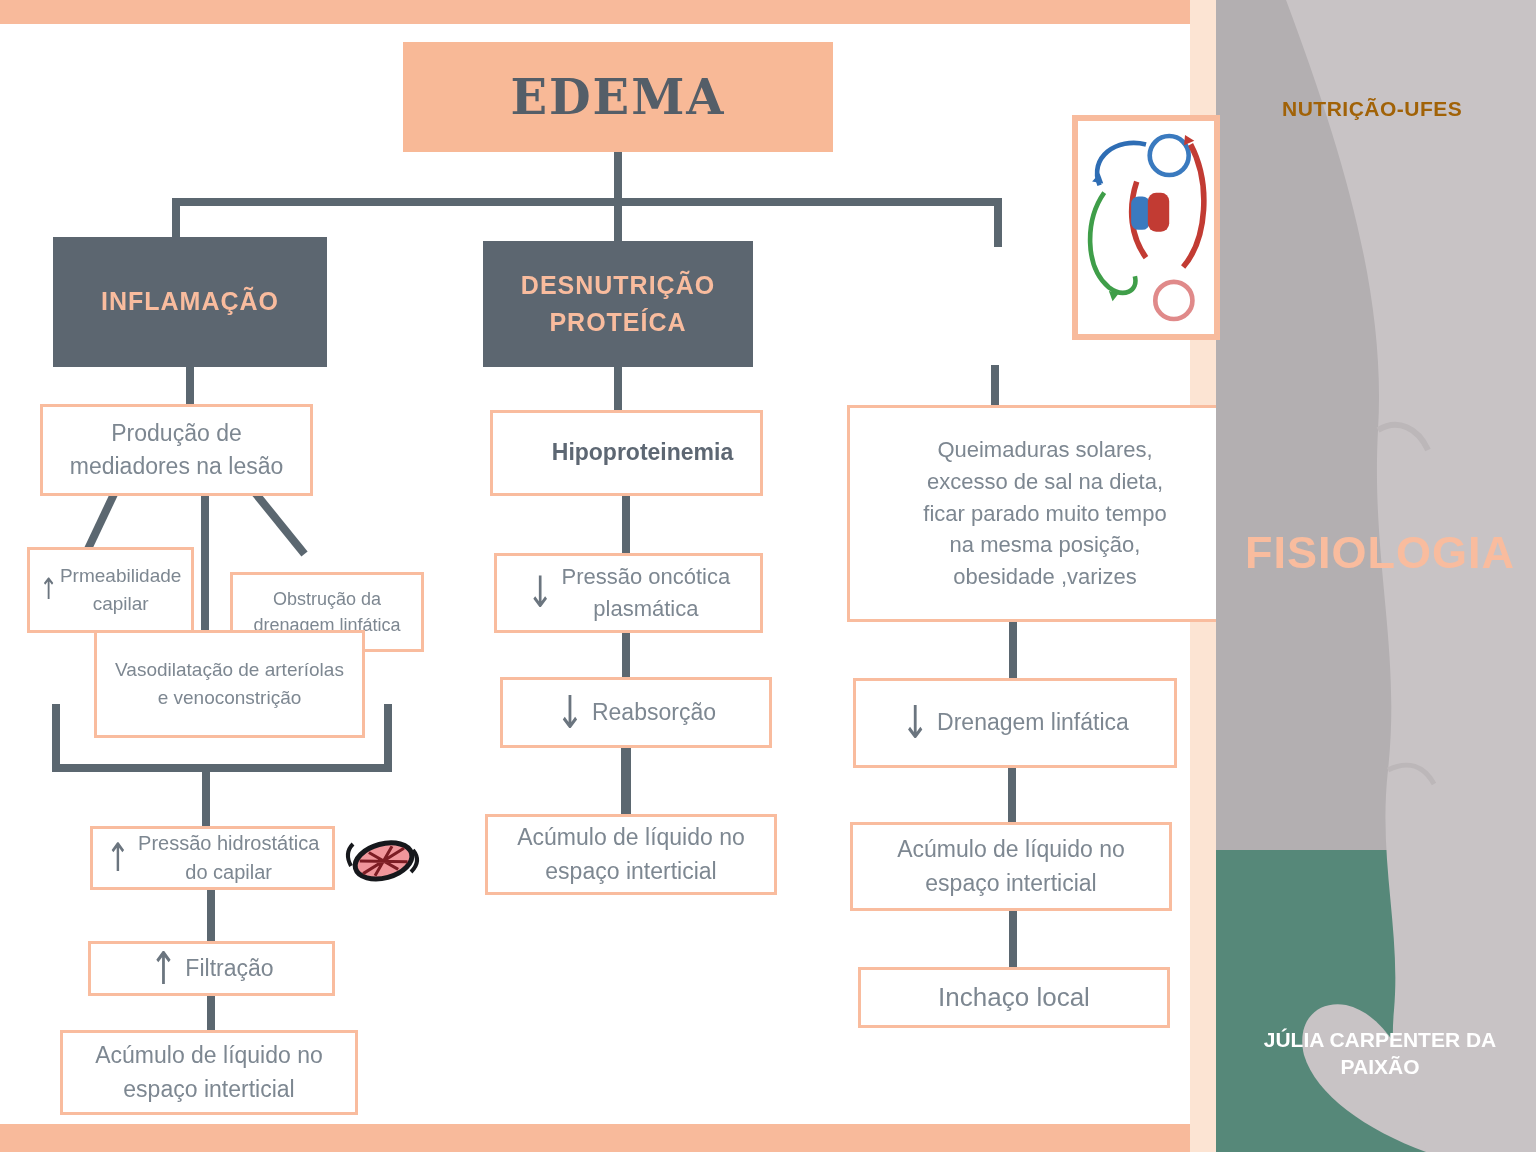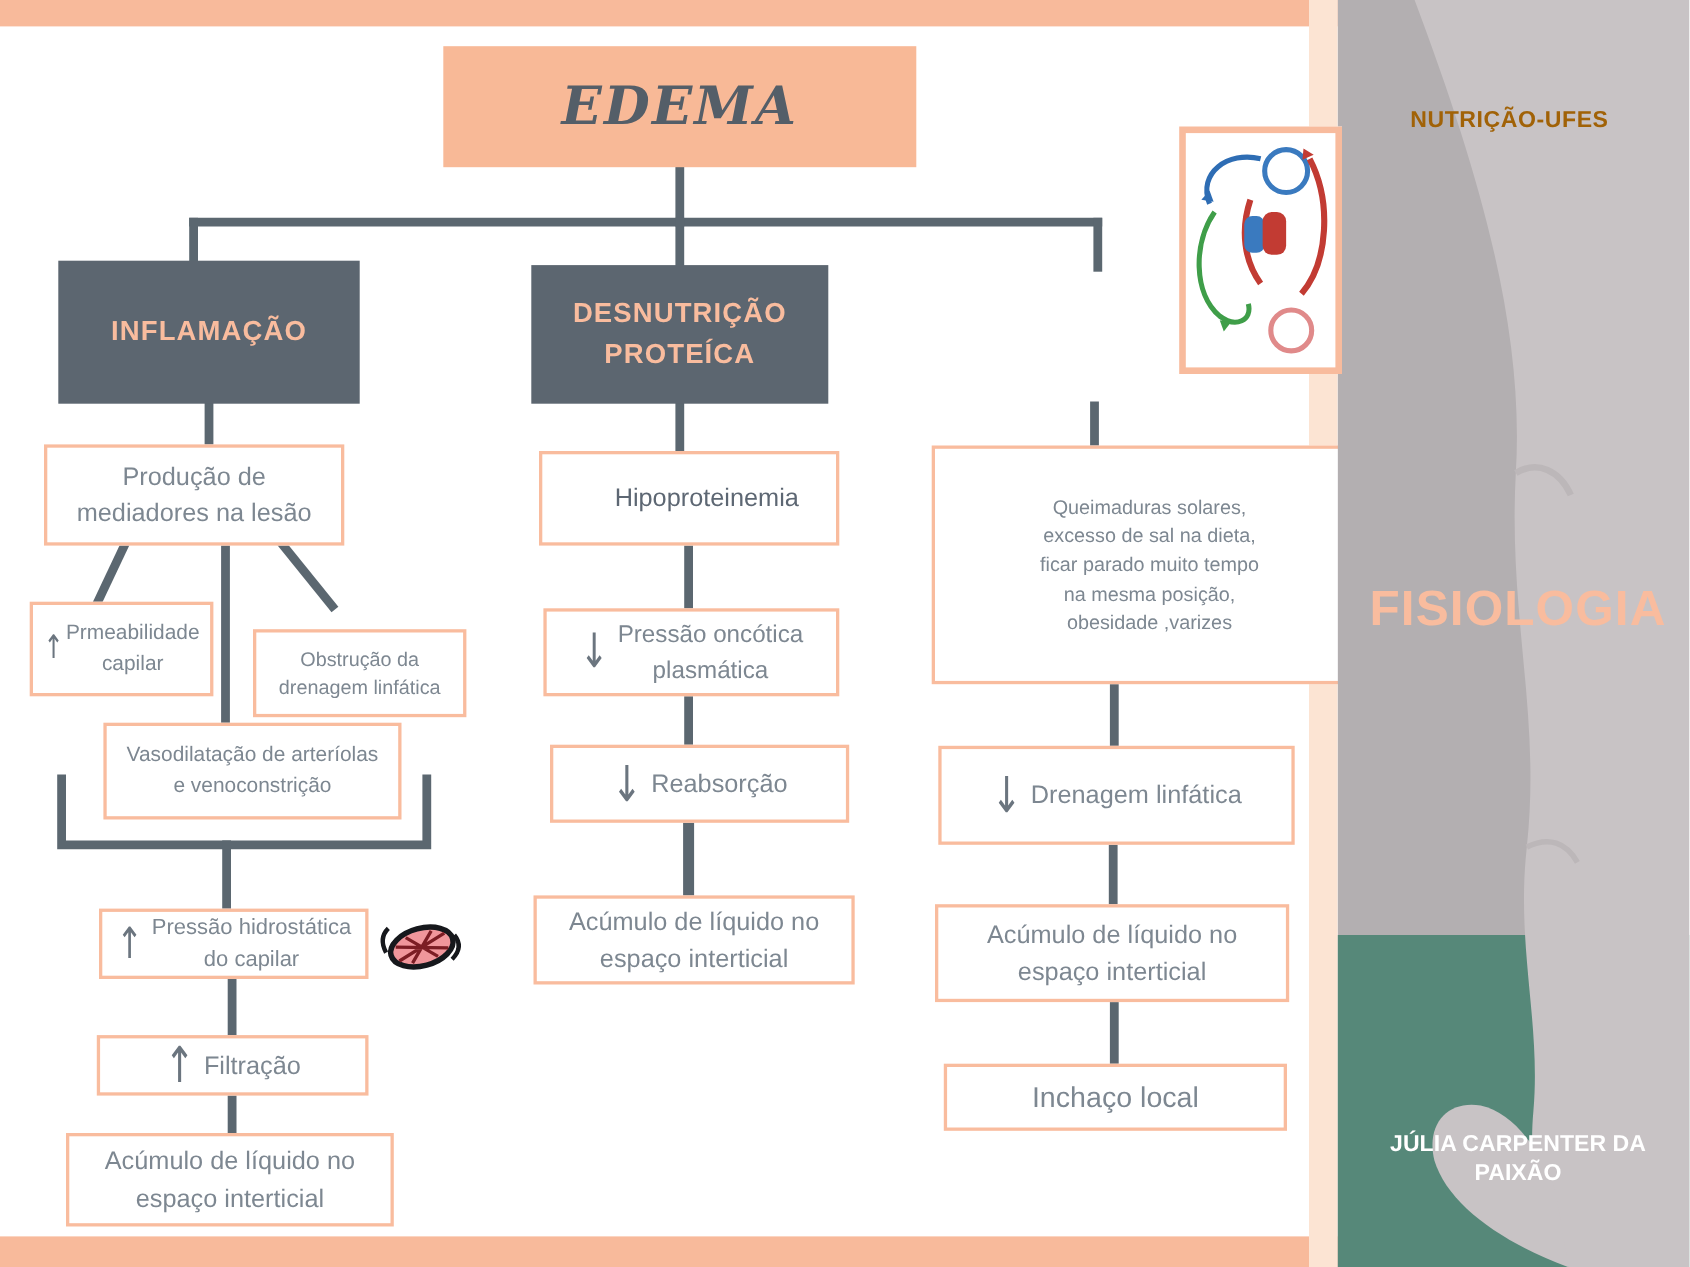--- a/index.html
+++ b/index.html
@@ -14,37 +14,37 @@
   .connectors { position:absolute; left:0; top:0; z-index:1; pointer-events:none; }
 
   .bar { position:absolute; background:#f8ba9b; z-index:2; }
   .side-strip { position:absolute; background:#fce4d3; z-index:2; }
 
   .title-box {
     position:absolute; left:403px; top:42px; width:430px; height:110px;
     background:#f8b997; z-index:3;
     display:flex; align-items:center; justify-content:center;
     font-family:"DejaVu Serif", serif;
-    font-weight:700; font-size:48px; letter-spacing:2px; color:#545e68;font-style:italic;
+    font-weight:700; font-size:48px; letter-spacing:2px; color:#545e68;
   }
 
   .header {
     position:absolute; background:#5c6670; color:#f9bc9e; z-index:3;
     display:flex; align-items:center; justify-content:center; text-align:center;
     font-weight:700; font-size:25px; letter-spacing:1px; line-height:1.5;
     white-space:pre-line;
   }
 
   .node {
     position:absolute; background:#ffffff; border:3px solid #f9bc9e; z-index:3;
     display:flex; align-items:center; justify-content:center; text-align:center;
     color:#7d8791; line-height:1.45; white-space:pre-line; gap:8px; padding:4px 8px;
   }
   .node .txt { white-space:pre-line; }
-  .bold-node { font-weight:400; color:#5d6773;padding-left:40px; }
+  .bold-node { font-weight:700; color:#5d6773;padding-left:40px; }
 
   .arrow {
     font-family:"DejaVu Sans", sans-serif;
     color:#6b757f; display:inline-block; transform:scaleY(1.35);
     font-size:1.45em; line-height:1; flex:0 0 auto;
   }
   .arrow.small { font-size:1.15em; }
 
   .img-frame {
     position:absolute; left:1072px; top:115px; width:148px; height:225px;
@@ -127,21 +127,21 @@
     <span class="arrow small">↑</span>
     <span class="txt">Prmeabilidade
 capilar</span>
   </div>
 
   <div class="node" style="left:230px;top:572px;width:194px;height:80px;font-size:18px">
     <span class="txt">Obstrução da
 drenagem linfática</span>
   </div>
 
-  <div class="node" style="left:94px;top:657px;width:271px;height:88px;font-size:19px">
+  <div class="node" style="left:94px;top:630px;width:271px;height:108px;font-size:19px">
     <span class="txt">Vasodilatação de arteríolas
 e venoconstrição</span>
   </div>
 
   <div class="node" style="left:90px;top:826px;width:245px;height:64px;font-size:20px">
     <span class="arrow">↑</span>
     <span class="txt">Pressão hidrostática
 do capilar</span>
   </div>
 
@@ -177,21 +177,21 @@
   <div class="node" style="left:500px;top:677px;width:272px;height:71px;font-size:23px">
     <span class="arrow">↓</span>
     <span class="txt">Reabsorção</span>
   </div>
 
   <div class="node" style="left:485px;top:814px;width:292px;height:81px;font-size:23px">
     <span class="txt">Acúmulo de líquido no
 espaço interticial</span>
   </div>
 
-  <div class="node" style="left:847px;top:405px;width:396px;height:217px;font-size:18px">
+  <div class="node" style="left:847px;top:405px;width:396px;height:217px;font-size:22px">
     <span class="txt">Queimaduras solares,
 excesso de sal na dieta,
 ficar parado muito tempo
 na mesma posição,
 obesidade ,varizes</span>
   </div>
 
   <div class="node" style="left:853px;top:678px;width:324px;height:90px;font-size:23px">
     <span class="arrow">↓</span>
     <span class="txt">Drenagem linfática</span>

